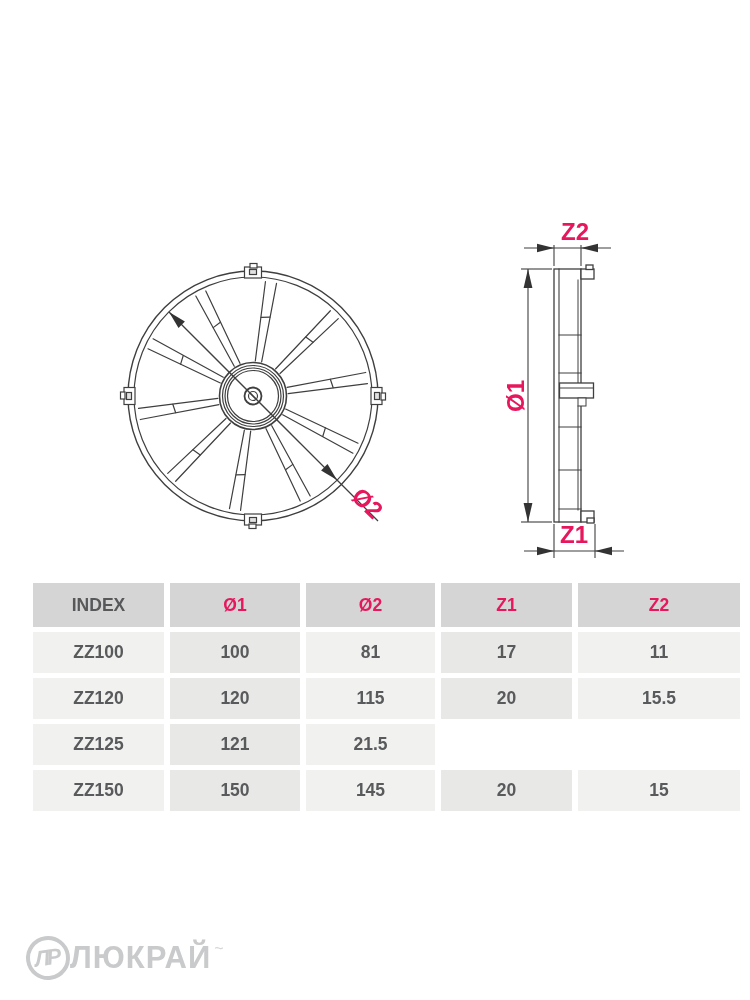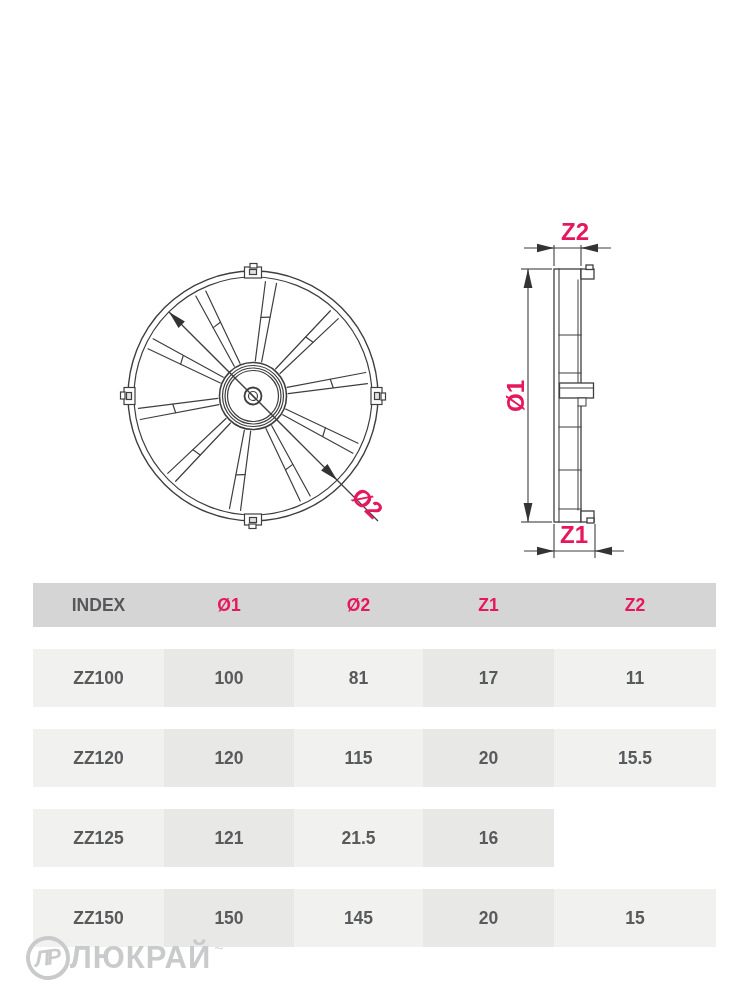--- a/index.html
+++ b/index.html
@@ -8,23 +8,23 @@
     font-family:"Liberation Sans", sans-serif;
   }
   .page{position:relative;width:750px;height:1000px;overflow:hidden;background:#fff;}
 
   
   svg.drawing{position:absolute;left:0;top:0;display:block;}
   .dimlabel{font-family:"Liberation Sans",sans-serif;font-weight:bold;font-size:24px;fill:#e6175c;}
 
   
   .spec-table{position:absolute;left:33px;top:583px;width:683px;}
-  .t-row{display:grid;grid-template-columns:131px 130px 129px 131px 162px;margin-bottom:22px;}
+  .t-row{display:grid;grid-template-columns:131px 130px 129px 131px 162px;margin-bottom:5px;gap:6px;}
   .cell{
-    height:58px;display:flex;align-items:center;justify-content:center;
+    height:41px;display:flex;align-items:center;justify-content:center;
     font-weight:bold;font-size:17.5px;color:#595a5c;
   }
   .t-row.header .cell{height:44px;background:#d5d5d5;color:#57585a;}
   .t-row.header .cell.accent{color:#e6175c;}
   .t-row.data .cell:nth-child(odd){background:#f1f1f0;}
   .t-row.data .cell:nth-child(even){background:#e8e8e7;}
 
   
   .logo{position:absolute;left:26px;top:933px;height:50px;display:flex;align-items:center;color:#c9cacb;}
   .logo-mark{
@@ -180,21 +180,20 @@
       <div class="cell">120</div>
       <div class="cell">115</div>
       <div class="cell">20</div>
       <div class="cell">15.5</div>
     </div>
 
     <div class="t-row data">
       <div class="cell">ZZ125</div>
       <div class="cell">121</div>
       <div class="cell">21.5</div>
-      <div class="cell">16</div>
     </div>
 
     <div class="t-row data">
       <div class="cell">ZZ150</div>
       <div class="cell">150</div>
       <div class="cell">145</div>
       <div class="cell">20</div>
       <div class="cell">15</div>
     </div>
   </div>

